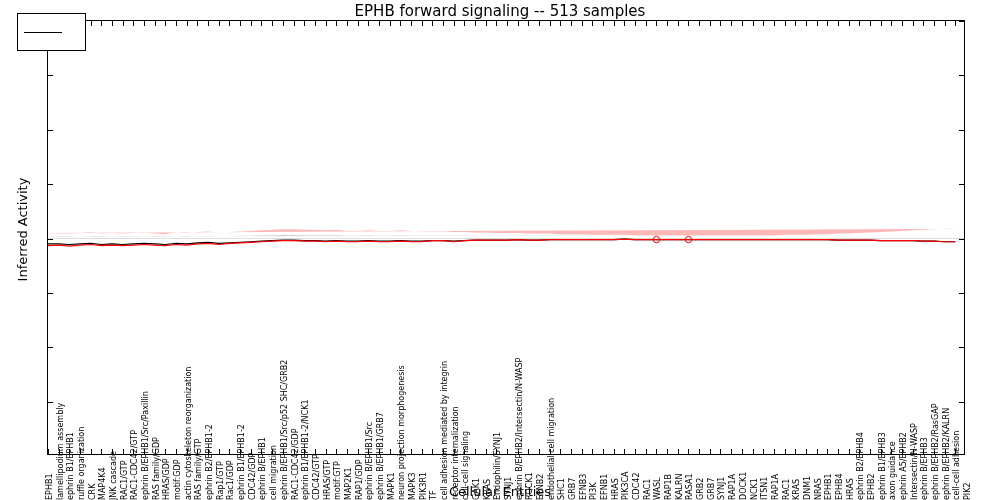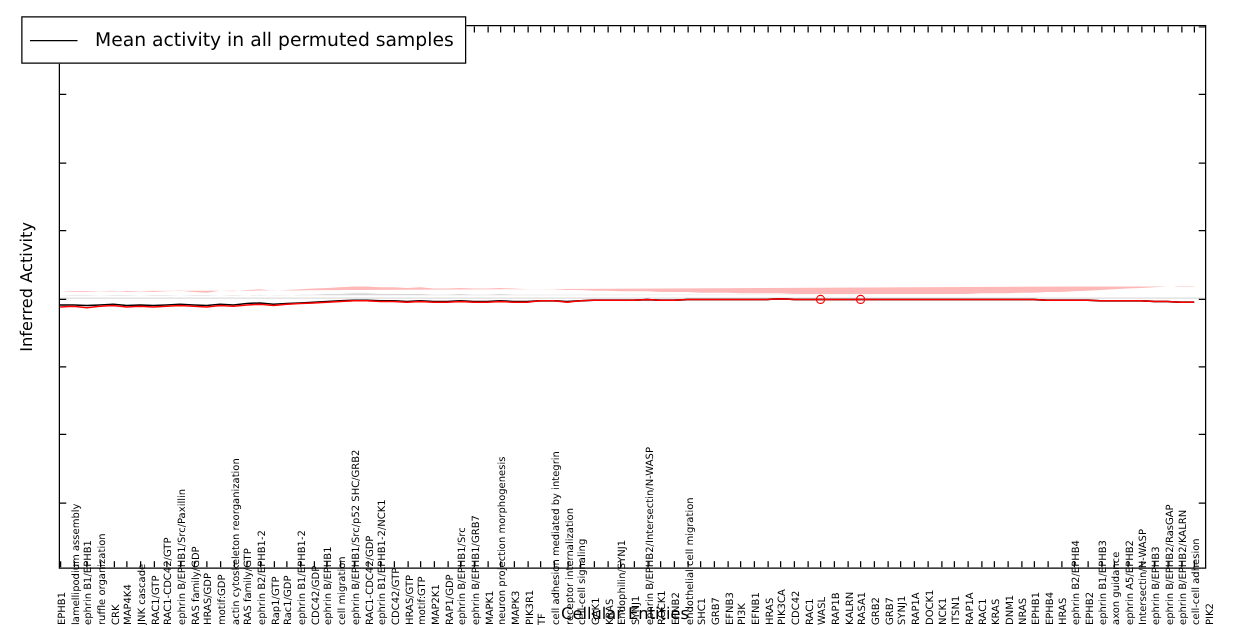--- a/index.html
+++ b/index.html
@@ -73,20 +73,21 @@
   .legrow { display:flex; align-items:center; height:26px; }
   .legline { width:38px; height:0; border-top:1.4px solid #000; margin-right:14px; }
   .legline.red { border-top-color:#ff0000; }
   .legtext { font-size:15px; color:#000; }
 </style>
 </head>
 <body>
 
 <div id="fig">
 
+  <div id="title">EPHB forward signaling -- 513 samples</div>
 
   <div id="ylabel">Inferred Activity</div>
 
   <div id="plot">
     <svg class="series" id="svg-series" viewBox="0 0 918 435" preserveAspectRatio="none">
         <line x1="0" x2="918" y1="217.5" y2="217.5" stroke="#dddddd" stroke-width="1"></line>
         <polygon points="0.00,215.32 10.67,215.87 21.35,215.87 32.02,215.32 42.70,215.87 53.37,215.87 64.05,215.32 74.72,215.87 85.40,215.87 96.07,215.32 106.74,215.87 117.42,215.87 128.09,215.32 138.77,215.87 149.44,215.32 160.12,214.78 170.79,215.32 181.47,215.32 192.14,214.78 202.81,214.78 213.49,214.24 224.16,214.24 234.84,213.69 245.51,213.69 256.19,214.24 266.86,214.24 277.53,214.24 288.21,214.24 298.88,214.78 309.56,214.78 320.23,214.24 330.91,214.78 341.58,214.78 352.26,214.24 362.93,214.78 373.60,214.78 384.28,214.78 394.95,214.78 405.63,214.78 416.30,214.78 426.98,214.78 437.65,214.78 448.33,214.78 459.00,214.78 469.67,214.78 480.35,214.78 491.02,214.78 501.70,214.78 512.37,214.78 523.05,214.78 533.72,214.78 544.40,214.78 555.07,214.78 565.74,214.78 576.42,214.78 587.09,214.78 597.77,214.78 608.44,214.78 619.12,214.78 629.79,214.78 640.47,214.78 651.14,214.78 661.81,214.78 672.49,214.78 683.16,214.78 693.84,214.78 704.51,214.78 715.19,214.78 725.86,214.78 736.53,214.78 747.21,214.78 757.88,214.78 768.56,214.78 779.23,214.78 789.91,214.78 800.58,214.78 811.26,214.78 821.93,214.78 832.60,214.78 843.28,214.78 853.95,214.78 864.63,214.78 875.30,214.78 885.98,214.78 896.65,214.78 907.33,214.78 918.00,NaN 918.00,NaN 907.33,226.74 896.65,226.74 885.98,225.66 875.30,225.66 864.63,224.57 853.95,224.57 843.28,224.57 832.60,224.57 821.93,223.48 811.26,223.48 800.58,223.48 789.91,223.48 779.23,222.39 768.56,222.39 757.88,222.39 747.21,222.39 736.53,222.39 725.86,222.39 715.19,222.39 704.51,222.39 693.84,222.39 683.16,222.39 672.49,222.39 661.81,222.39 651.14,222.39 640.47,222.39 629.79,222.39 619.12,222.39 608.44,222.39 597.77,222.39 587.09,222.39 576.42,221.31 565.74,222.39 555.07,222.39 544.40,222.39 533.72,222.39 523.05,222.39 512.37,222.39 501.70,222.39 491.02,223.48 480.35,223.48 469.67,222.39 459.00,223.48 448.33,223.48 437.65,223.48 426.98,223.48 416.30,224.57 405.63,225.66 394.95,224.57 384.28,224.57 373.60,225.66 362.93,225.66 352.26,225.11 341.58,225.66 330.91,225.66 320.23,225.11 309.56,225.66 298.88,225.66 288.21,225.11 277.53,226.20 266.86,225.11 256.19,225.11 245.51,224.57 234.84,224.57 224.16,225.11 213.49,226.20 202.81,226.74 192.14,227.83 181.47,228.38 170.79,229.46 160.12,227.83 149.44,228.38 138.77,230.01 128.09,229.46 117.42,231.09 106.74,230.01 96.07,229.46 85.40,230.01 74.72,231.09 64.05,230.55 53.37,231.09 42.70,228.92 32.02,230.55 21.35,231.09 10.67,230.01 0.00,230.55" fill="#000000" fill-opacity="0.16" stroke="none"></polygon>
         <polygon points="0.00,212.06 10.67,212.61 21.35,212.61 32.02,212.06 42.70,211.52 53.37,212.61 64.05,212.06 74.72,212.61 85.40,212.06 96.07,211.52 106.74,212.61 117.42,213.15 128.09,211.52 138.77,212.06 149.44,210.97 160.12,210.43 170.79,211.52 181.47,210.97 192.14,210.43 202.81,209.89 213.49,209.34 224.16,208.80 234.84,208.26 245.51,208.26 256.19,208.80 266.86,208.80 277.53,209.34 288.21,208.80 298.88,209.89 309.56,209.89 320.23,209.34 330.91,209.89 341.58,209.89 352.26,209.34 362.93,209.89 373.60,210.43 384.28,210.43 394.95,210.43 405.63,210.97 416.30,210.97 426.98,211.52 437.65,211.52 448.33,212.06 459.00,212.06 469.67,212.06 480.35,212.61 491.02,212.61 501.70,212.61 512.37,213.15 523.05,213.15 533.72,213.15 544.40,213.69 555.07,213.69 565.74,213.69 576.42,213.69 587.09,214.24 597.77,214.24 608.44,214.24 619.12,214.24 629.79,214.24 640.47,214.24 651.14,214.24 661.81,214.24 672.49,214.24 683.16,214.24 693.84,214.24 704.51,214.24 715.19,214.24 725.86,214.24 736.53,213.69 747.21,213.69 757.88,213.69 768.56,213.15 779.23,213.15 789.91,212.61 800.58,212.61 811.26,212.06 821.93,211.52 832.60,210.97 843.28,210.43 853.95,209.89 864.63,209.34 875.30,208.80 885.98,208.26 896.65,207.71 907.33,207.71 918.00,NaN 918.00,NaN 907.33,233.81 896.65,233.27 885.98,231.64 875.30,230.55 864.63,229.46 853.95,228.92 843.28,228.38 832.60,227.83 821.93,226.74 811.26,226.20 800.58,225.66 789.91,225.66 779.23,224.57 768.56,224.57 757.88,224.03 747.21,224.03 736.53,224.03 725.86,223.48 715.19,223.48 704.51,223.48 693.84,223.48 683.16,223.48 672.49,223.48 661.81,223.48 651.14,223.48 640.47,223.48 629.79,223.48 619.12,223.48 608.44,223.48 597.77,223.48 587.09,223.48 576.42,222.94 565.74,224.03 555.07,224.03 544.40,224.03 533.72,224.57 523.05,224.57 512.37,224.57 501.70,225.11 491.02,226.20 480.35,226.20 469.67,225.66 459.00,226.74 448.33,226.74 437.65,227.29 426.98,227.29 416.30,228.92 405.63,230.55 394.95,228.92 384.28,228.92 373.60,230.55 362.93,231.09 352.26,230.01 341.58,231.09 330.91,231.09 320.23,230.01 309.56,231.09 298.88,231.09 288.21,230.01 277.53,231.09 266.86,230.01 256.19,230.01 245.51,228.92 234.84,228.92 224.16,230.01 213.49,231.09 202.81,232.18 192.14,233.27 181.47,234.36 170.79,235.99 160.12,233.81 149.44,234.90 138.77,237.07 128.09,235.99 117.42,238.16 106.74,237.07 96.07,235.99 85.40,237.07 74.72,238.16 64.05,237.07 53.37,238.16 42.70,235.99 32.02,237.62 21.35,238.71 10.67,237.07 0.00,238.16" fill="#ff0000" fill-opacity="0.28" stroke="none"></polygon>
         <polyline points="0.00,222.94 10.67,222.94 21.35,223.48 32.02,222.94 42.70,222.39 53.37,223.48 64.05,222.94 74.72,223.48 85.40,222.94 96.07,222.39 106.74,222.94 117.42,223.48 128.09,222.39 138.77,222.94 149.44,221.85 160.12,221.31 170.79,222.39 181.47,221.85 192.14,221.31 202.81,220.76 213.49,220.22 224.16,219.68 234.84,219.13 245.51,219.13 256.19,219.68 266.86,219.68 277.53,220.22 288.21,219.68 298.88,220.22 309.56,220.22 320.23,219.68 330.91,220.22 341.58,220.22 352.26,219.68 362.93,220.22 373.60,220.22 384.28,219.68 394.95,219.68 405.63,220.22 416.30,219.68 426.98,219.13 437.65,219.13 448.33,219.13 459.00,219.13 469.67,218.59 480.35,219.13 491.02,219.13 501.70,218.59 512.37,218.59 523.05,218.59 533.72,218.59 544.40,218.59 555.07,218.59 565.74,218.59 576.42,218.04 587.09,218.59 597.77,218.59 608.44,218.59 619.12,218.59 629.79,218.59 640.47,218.59 651.14,218.59 661.81,218.59 672.49,218.59 683.16,218.59 693.84,218.59 704.51,218.59 715.19,218.59 725.86,218.59 736.53,218.59 747.21,218.59 757.88,218.59 768.56,218.59 779.23,218.59 789.91,219.13 800.58,219.13 811.26,219.13 821.93,219.13 832.60,219.68 843.28,219.68 853.95,219.68 864.63,219.68 875.30,220.22 885.98,220.22 896.65,220.76 907.33,220.76 918.00,NaN" fill="none" stroke="#000000" stroke-width="1.2"></polyline>
         <polyline points="0.00,224.57 10.67,224.03 21.35,225.11 32.02,224.03 42.70,223.48 53.37,224.57 64.05,224.03 74.72,224.57 85.40,224.03 96.07,223.48 106.74,224.03 117.42,224.57 128.09,223.48 138.77,224.03 149.44,222.94 160.12,222.39 170.79,223.48 181.47,222.39 192.14,221.85 202.81,221.31 213.49,220.76 224.16,220.22 234.84,219.68 245.51,219.68 256.19,220.22 266.86,220.22 277.53,220.76 288.21,220.22 298.88,220.76 309.56,220.76 320.23,220.22 330.91,220.76 341.58,220.76 352.26,220.22 362.93,220.76 373.60,220.76 384.28,219.68 394.95,219.68 405.63,220.76 416.30,219.68 426.98,219.13 437.65,219.13 448.33,219.13 459.00,219.13 469.67,218.59 480.35,219.13 491.02,219.13 501.70,218.59 512.37,218.59 523.05,218.59 533.72,218.59 544.40,218.59 555.07,218.59 565.74,218.59 576.42,218.04 587.09,218.59 597.77,218.59 608.44,218.59 619.12,218.59 629.79,218.59 640.47,218.59 651.14,218.59 661.81,218.59 672.49,218.59 683.16,218.59 693.84,218.59 704.51,218.59 715.19,218.59 725.86,218.59 736.53,218.59 747.21,218.59 757.88,218.59 768.56,218.59 779.23,218.59 789.91,219.13 800.58,219.13 811.26,219.13 821.93,219.13 832.60,219.68 843.28,219.68 853.95,219.68 864.63,219.68 875.30,220.22 885.98,220.22 896.65,220.76 907.33,220.76 918.00,NaN" fill="none" stroke="#ff0000" stroke-width="1.2"></polyline>
@@ -381,17 +382,16 @@
       <div class="xtl" style="left: 899.651px;">ephrin B/EPHB2/KALRN</div>
       <div class="xtl" style="left: 910.326px;">cell-cell adhesion</div>
       <div class="xtl" style="left: 921px;">PIK2</div>
     </div>
 
   <div id="xlabel">Cellular Entities</div>
 
   <div id="legend">
     <div class="legrow">
       <span class="legline"></span>
-      <span class="legtext">Mean activity in all permuted samples</span>
     </div>
   </div>
 
 </div>
 
 </body></html>

